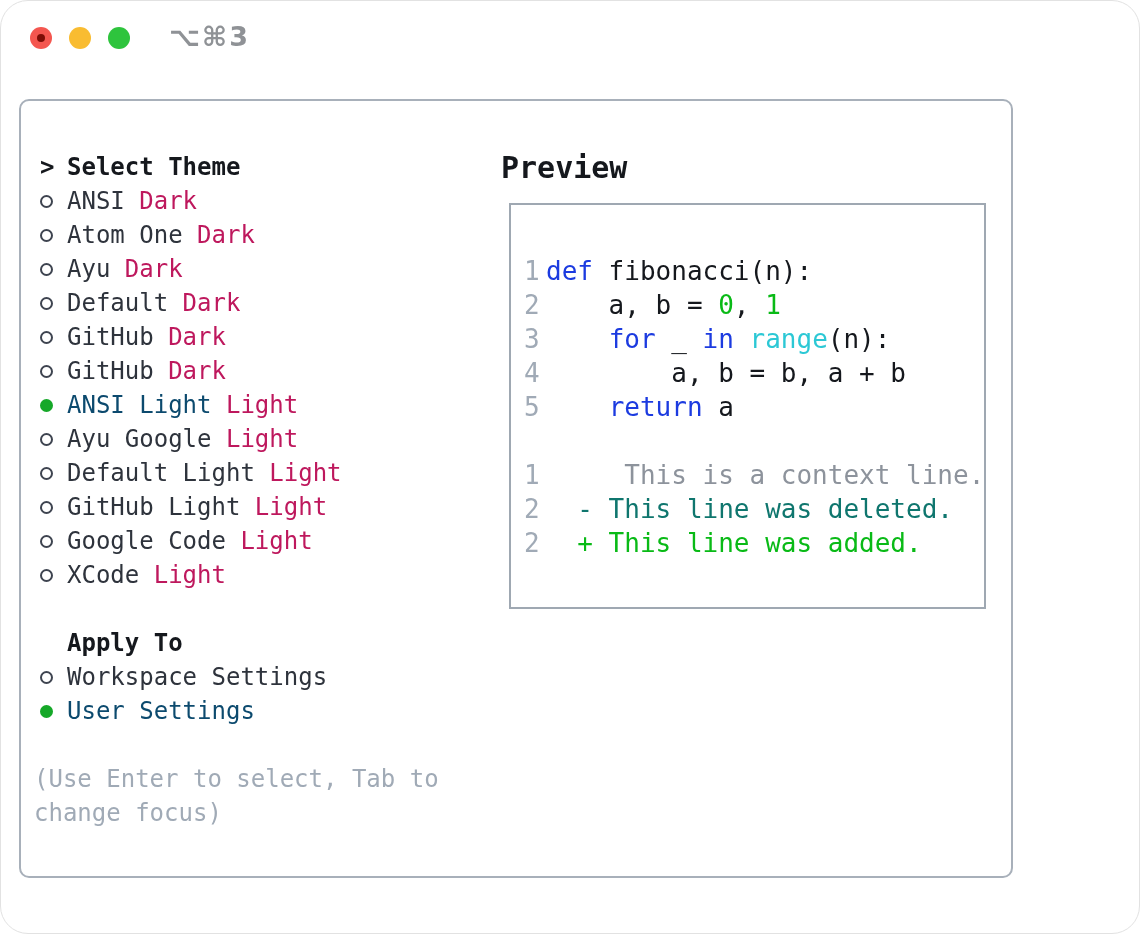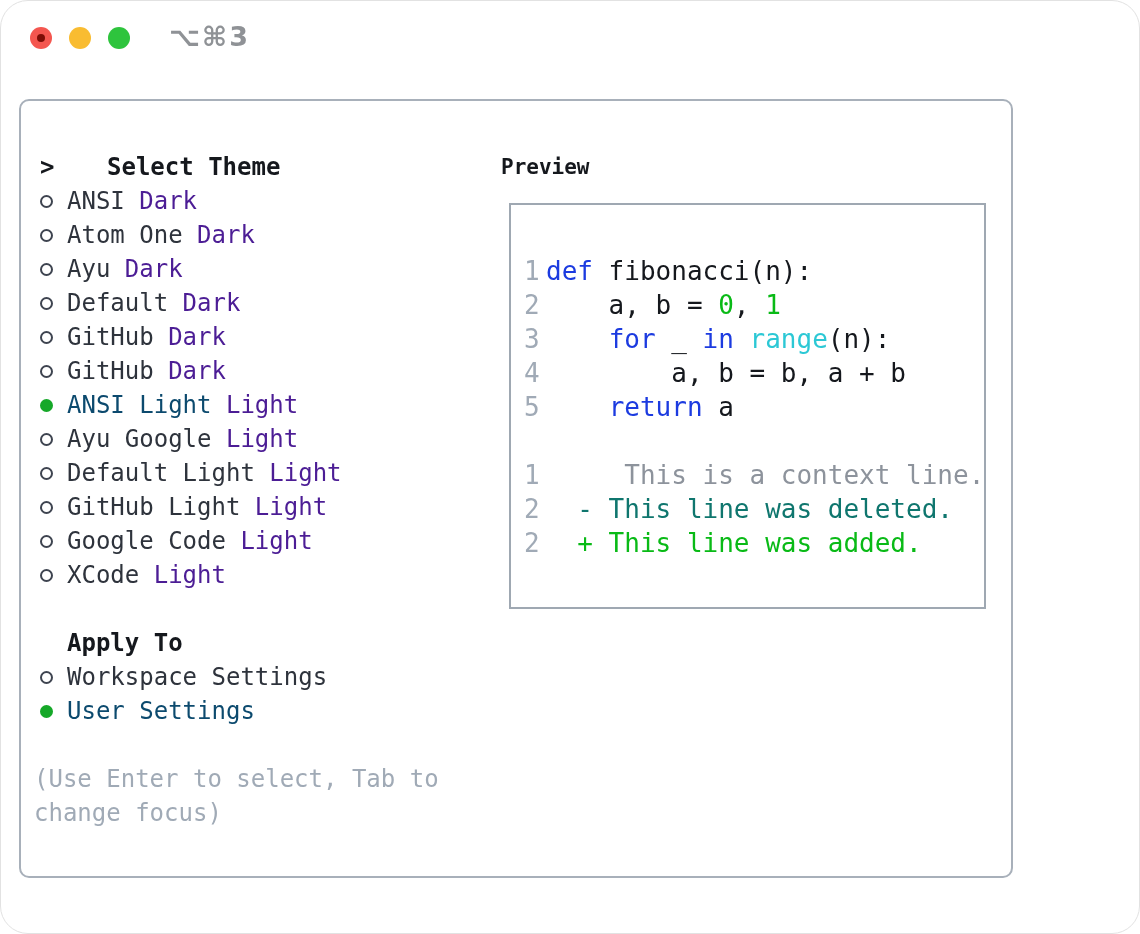--- a/index.html
+++ b/index.html
@@ -40,31 +40,31 @@
   
   .left-col { position:absolute; left:19px; top:49px; }
   .row { display:flex; align-items:center; height:34px; font-size:24px; white-space:pre; }
   .marker { width:27px; display:flex; align-items:center; flex:none; }
   .circle {
     width:13px; height:13px; border-radius:50%;
     border:2px solid #3e4450; background:transparent;
   }
   .row.selected .circle { background:#16a829; border-color:#16a829; }
   .prompt { font-weight:bold; color:#15181d; font-size:24px; }
-  .list-title { font-weight:bold; color:#15181d;margin-left:40px; }
+  .list-title { font-weight:bold; color:#15181d; }
   .item-label { color:#2e333c; }
   .row.selected .item-label { color:#0c4a6e; }
-  .variant { color:#4c1d95; }
+  .variant { color:#be185d; }
   .spacer-row { height:34px; }
   .section-title { font-weight:bold; color:#15181d;text-align:center; }
   .hint-row { margin-left:-6px; color:#a0aab6; }
 
   
   .preview-title { position:absolute; left:480px; top:49px; height:34px;
-    display:flex; align-items:center; font-size:21px; font-weight:bold; color:#15181d; }
+    display:flex; align-items:center; font-size:30px; font-weight:bold; color:#15181d; }
   .preview-box {
     position:absolute; left:488px; top:102px; width:477px; height:406px;
     border:2px solid #9fa8b2; background:#fff;
     padding:49px 0 0 13px; overflow:hidden;
   }
   .cline { display:flex; height:34px; font-size:26px; line-height:34px; white-space:pre; }
   .ln { width:22px; flex:none; color:#a0aab6; }
   .cline pre { font-family:inherit; font-size:inherit; line-height:inherit; white-space:pre; }
   .tok-plain   { color:#15181d; }
   .tok-keyword { color:#1c3be0; }

